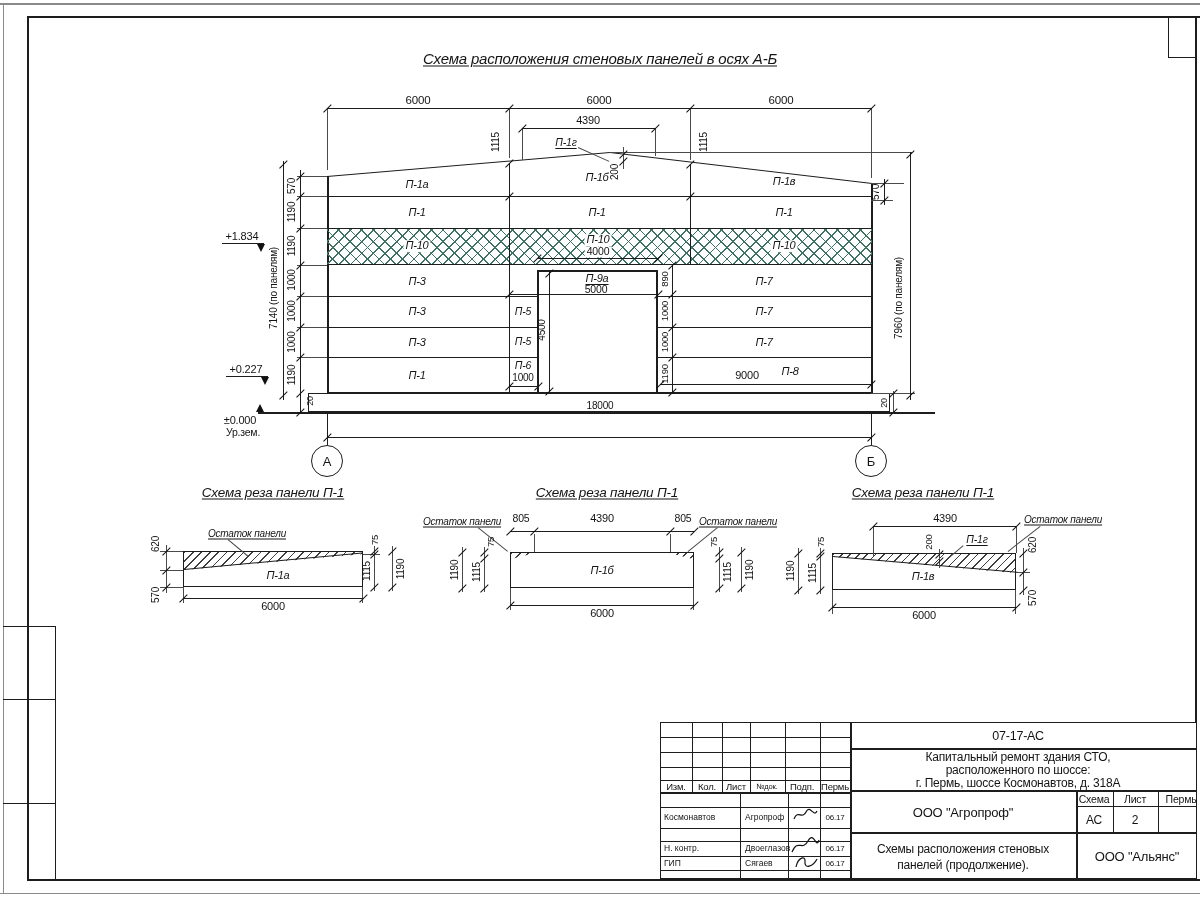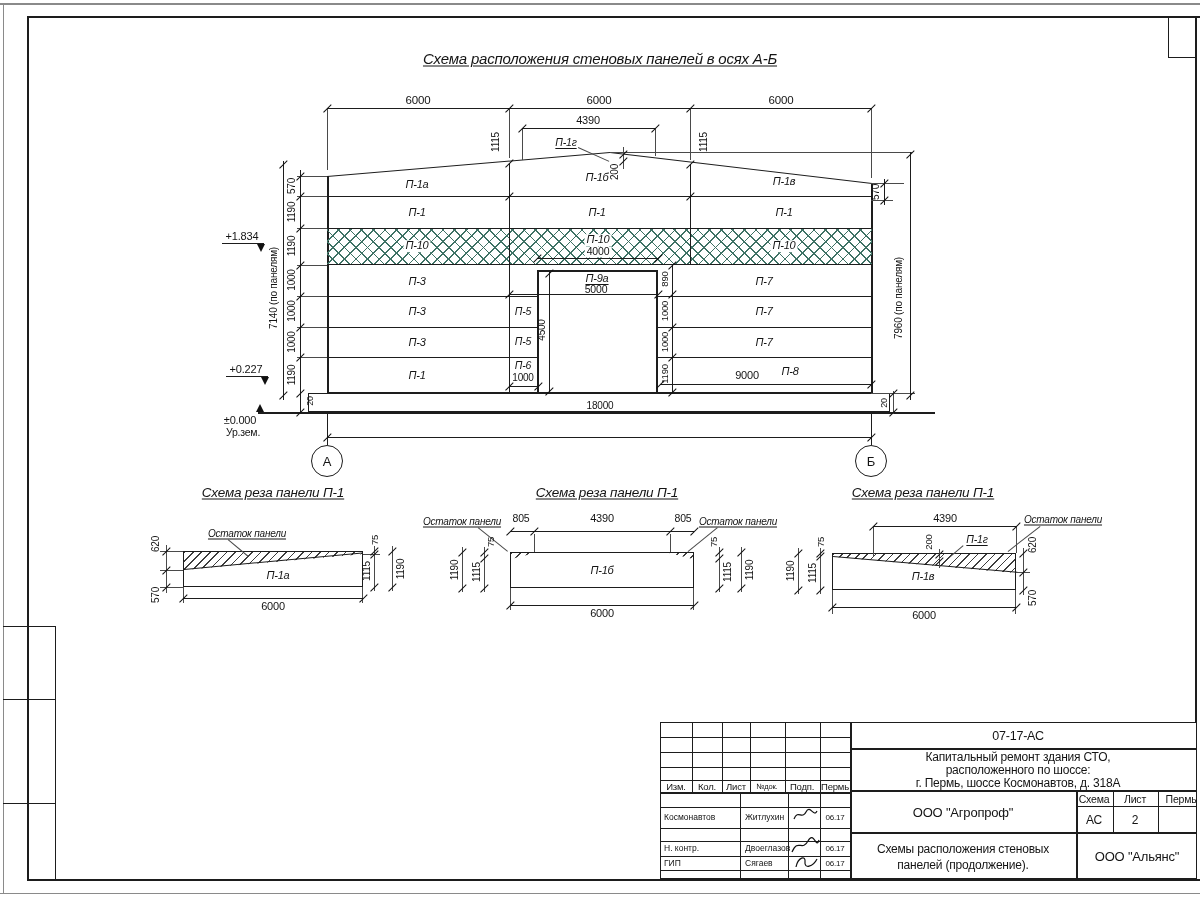--- a/index.html
+++ b/index.html
@@ -378,21 +378,21 @@
   <i class="vl" style="left:820px;top:793px;height:86px"></i>
 
   <span class="lb" style="left:676px;top:786px;font-size:9.5px">Изм.</span>
   <span class="lb" style="left:707px;top:786px;font-size:9.5px">Кол.</span>
   <span class="lb" style="left:736px;top:786px;font-size:9.5px">Лист</span>
   <span class="lb" style="left:767px;top:786px;font-size:7.5px">№док.</span>
   <span class="lb" style="left:802px;top:786px;font-size:9.5px">Подп.</span>
   <span class="lb" style="left:835px;top:786px;font-size:9.5px">Пермь</span>
 
   <span class="ll" style="left:664px;top:812px;font-size:8.5px">Космонавтов</span>
-  <span class="ll" style="left:745px;top:812px;font-size:8.5px">Житлухин</span>
+  <span class="ll" style="left:745px;top:812px;font-size:8.5px">Агропроф</span>
   <span class="lb" style="left:835px;top:817px;font-size:8px">06.17</span>
   <span class="ll" style="left:664px;top:843px;font-size:8.5px">Н. контр.</span>
   <span class="ll" style="left:745px;top:843px;font-size:8.5px">Двоеглазов</span>
   <span class="lb" style="left:835px;top:848px;font-size:8px">06.17</span>
   <span class="ll" style="left:664px;top:858px;font-size:8.5px">ГИП</span>
   <span class="ll" style="left:745px;top:858px;font-size:8.5px">Сягаев</span>
   <span class="lb" style="left:835px;top:863px;font-size:8px">06.17</span>
 
   <svg class="sig" style="left:792px;top:806px" width="26" height="18" viewBox="0 0 26 18">
     <path d="M2,13 C6,3 10,14 14,6 S22,12 25,5" stroke="#111" stroke-width="1.2" fill="none"></path>

